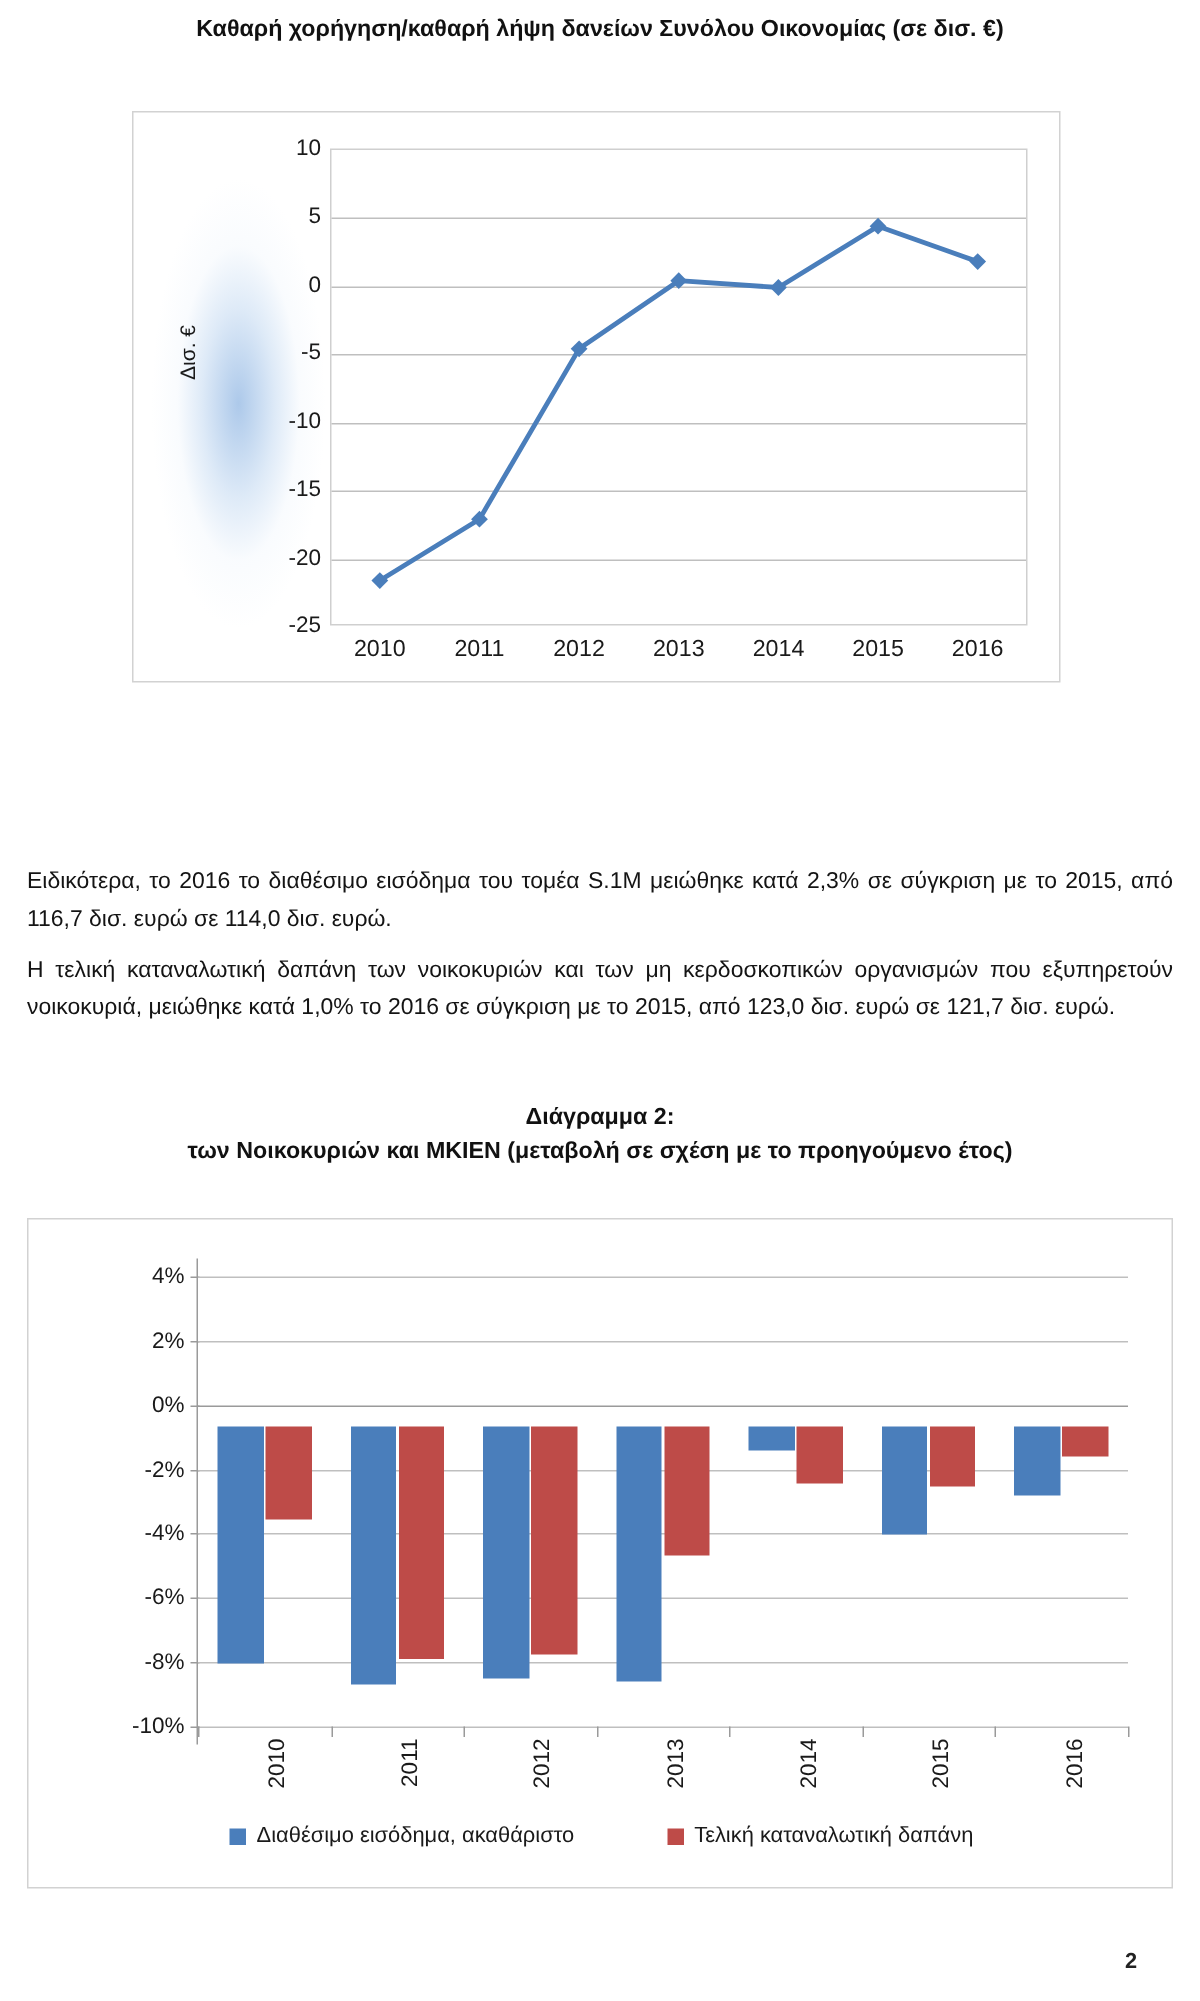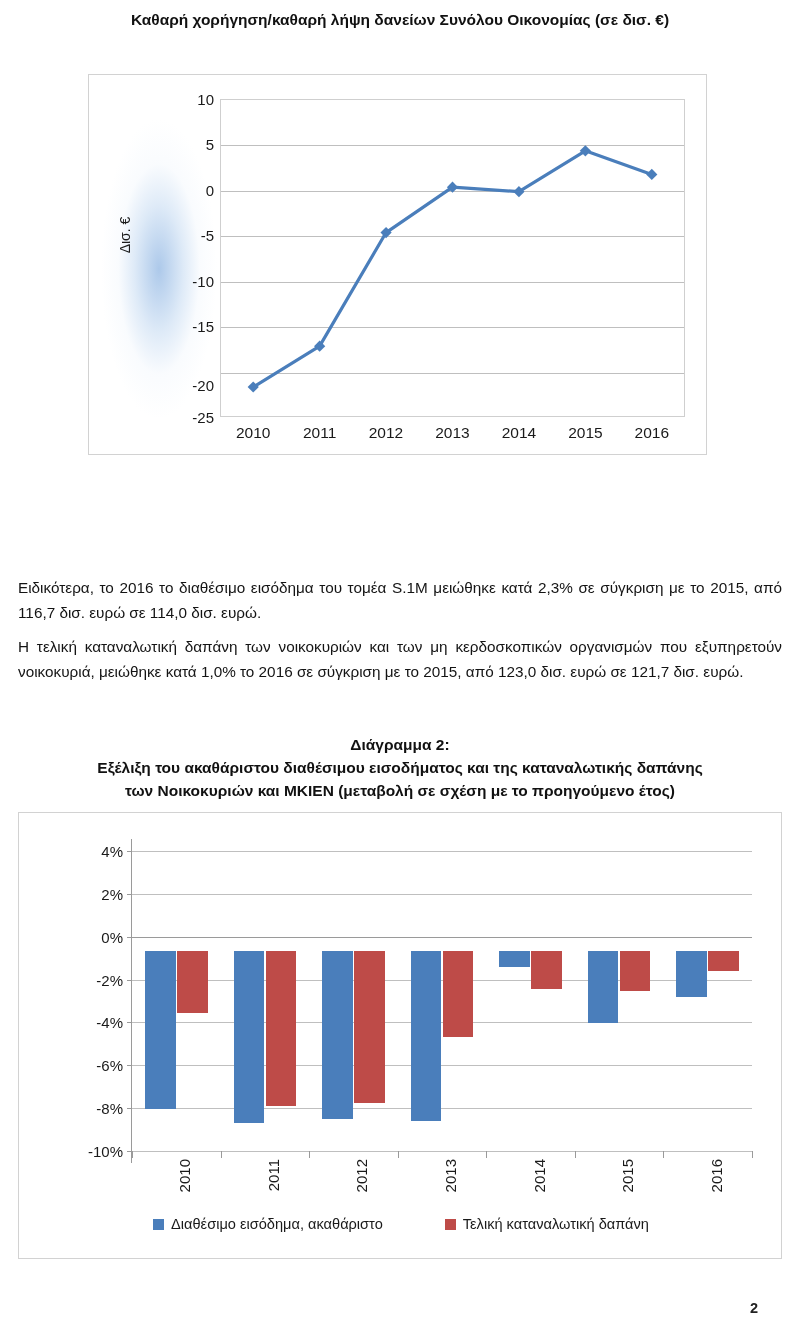--- a/index.html
+++ b/index.html
@@ -277,21 +277,21 @@
 
     <div class="axis-title">Δισ. €</div>
 
     <div class="yticks">
       <div class="ytick" style="top:0px;">10</div>
       <div class="ytick" style="top:45.43px;">5</div>
       <div class="ytick" style="top:90.86px;">0</div>
       <div class="ytick" style="top:136.29px;">-5</div>
       <div class="ytick" style="top:181.71px;">-10</div>
       <div class="ytick" style="top:227.14px;">-15</div>
-      <div class="ytick" style="top:286px;">-20</div>
+      <div class="ytick" style="top:273px;">-20</div>
       <div class="ytick" style="top:318px;text-align:right;">-25</div>
     </div>
 
     <div class="plot">
       <div class="gridline" style="top:45.43px;"></div>
       <div class="gridline" style="top:90.86px;"></div>
       <div class="gridline" style="top:136.29px;"></div>
       <div class="gridline" style="top:181.71px;"></div>
       <div class="gridline" style="top:227.14px;"></div>
       <div class="gridline" style="top:272.57px;"></div>
@@ -321,21 +321,20 @@
     </div>
   </div>
 
 
   <div class="para" style="position:absolute;left:18px;top:575px;width:764px;">Ειδικότερα, το 2016 το διαθέσιμο εισόδημα του τομέα S.1M μειώθηκε κατά 2,3% σε σύγκριση με το 2015, από 116,7 δισ. ευρώ σε 114,0 δισ. ευρώ.</div>
 
   <div class="para" style="position:absolute;left:18px;top:634px;width:764px;">Η τελική καταναλωτική δαπάνη των νοικοκυριών και των μη κερδοσκοπικών οργανισμών που εξυπηρετούν νοικοκυριά, μειώθηκε κατά 1,0% το 2016 σε σύγκριση με το 2015, από 123,0 δισ. ευρώ σε 121,7 δισ. ευρώ.</div>
 
   <div class="fig-title" style="position:absolute;left:0;top:733px;width:800px;">
     <span class="l1">Διάγραμμα 2:</span>
-    <span class="l2">Εξέλιξη του ακαθάριστου διαθέσιμου εισοδήματος και της καταναλωτικής δαπάνης</span>
     <span class="l3">των Νοικοκυριών και ΜΚΙΕΝ (μεταβολή σε σχέση με το προηγούμενο έτος)</span>
   </div>
 
   <div class="chart-frame" id="chart2">
 
     <div class="yticks">
       <div class="ytick" style="top:0px;">4%</div>
       <div class="ytick" style="top:42.86px;">2%</div>
       <div class="ytick" style="top:85.71px;">0%</div>
       <div class="ytick" style="top:128.57px;">-2%</div>

